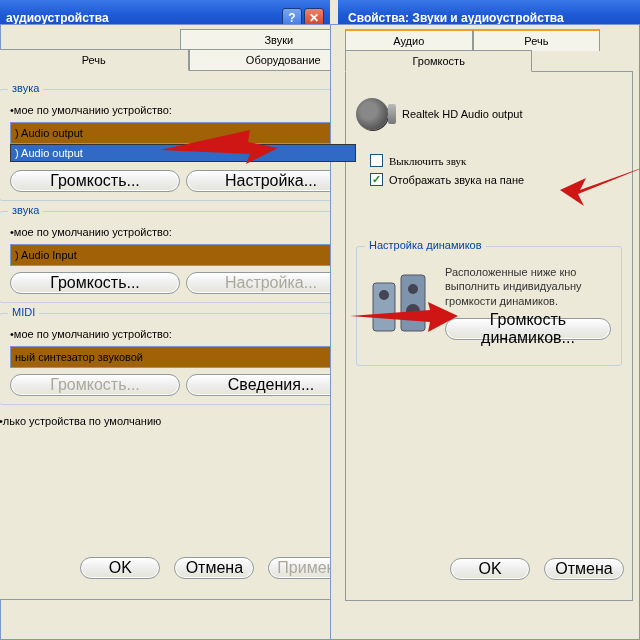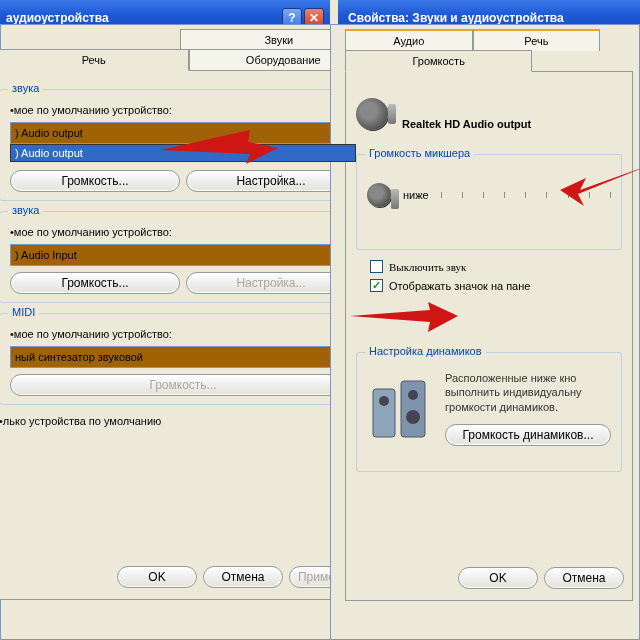--- a/index.html
+++ b/index.html
@@ -103,31 +103,31 @@
     z-index:5;
   }
   .dropdown-item {
     padding:2px 4px; background:#316ac5; color:#fff;
   }
   .btnrow { display:flex; gap:6px; margin-top:6px; }
   .btn {
     flex:1; height:22px;
     border:1px solid #919b9c;
     background: linear-gradient(#fff,#eee,#e4e4d8);
-    font-size:12px;
+    font-size:16px;
     display:flex;align-items:center;justify-content:center;
     border-radius:11px;
     box-shadow: inset 0 0 0 1px #fff;
     text-align:center;
     padding:0 8px;
   }
   .btn[data-disabled="true"] { color:#aca899; }
   .bottombar {
-    position:absolute; bottom:11px; right:8px; left:8px;
-    display:flex; justify-content:flex-end; gap:6px;align-items:flex-end;
+    position:absolute; bottom:20px; right:8px; left:8px;
+    display:flex; justify-content:flex-end; gap:14px;align-items:flex-end;
   }
   .bottombar .btn { flex:0 0 80px; }
   .cbrow { display:flex; align-items:center; gap:6px; margin:6px 0; }
   .cb {
     width:13px;height:13px;background:#fff;border:1px solid #1c5180;
     display:flex;align-items:center;justify-content:center;
   }
   .cb.checked::after { content:"✓"; color:#2a8a2a; font-size:11px; font-weight:bold; }
   .arrow-anno {
     position:absolute; z-index:20; pointer-events:none;
@@ -209,20 +209,21 @@
 
     <div class="group">
       <span class="group-title">MIDI</span>
       <div class="label">•мое по умолчанию устройство:</div>
       <div class="combo">
         <span>ный синтезатор звуковой</span>
         <div class="arrow">▼</div>
       </div>
       <div class="btnrow">
         <div class="btn" data-disabled="true">Громкость...</div>
+        <div class="btn">Сведения...</div>
       </div>
     </div>
 
     <div class="cbrow">
       <span>•лько устройства по умолчанию</span>
     </div>
 
     <div class="bottombar">
       <div class="btn">OK</div>
       <div class="btn">Отмена</div>
@@ -237,53 +238,33 @@
     <div class="tab back">Аудио</div>
     <div class="tab back">Речь</div>
     <div style="flex:0.3"></div>
   </div>
   <div class="tabrow">
     <div class="tab active" style="flex:1">Громкость</div>
     <div class="tab" style="flex:0.5;border:none;background:transparent;"></div>
   </div>
   <div class="tabcontent">
 
-    <div style="display:flex; align-items:flex-end; gap:14px; margin:18px 0 24px;font-weight:bold;">
+    <div style="display:flex; align-items:center; gap:14px; margin:18px 0 24px;">
       <div class="device-icon"></div>
       <span>Realtek HD Audio output</span>
     </div>
 
-    <div class="group" style="height:96px;">
-      <span class="group-title">Громкость микшера</span>
-      <div style="display:flex; align-items:center; gap:12px; margin-top:18px;">
-        <div class="device-icon" style="width:24px;height:24px;"></div>
-        <span>ниже</span>
-        <div style="flex:1;">
-          <div class="slider-ticks">
-            <div class="tick"></div>
-              <div class="tick"></div>
-              <div class="tick"></div>
-              <div class="tick"></div>
-              <div class="tick"></div>
-              <div class="tick"></div>
-              <div class="tick"></div>
-              <div class="tick"></div>
-              <div class="tick"></div>
-          </div>
-        </div>
-      </div>
-    </div>
 
     <div class="cbrow" style="margin-left:14px;font-family:Liberation Serif, serif;">
       <div class="cb"></div>
       <span>Выключить звук</span>
     </div>
     <div class="cbrow" style="margin-left:14px;">
       <div class="cb checked"></div>
-      <span>Отображать значок на пане</span>
+      <span>Отображать звука на пане</span>
     </div>
 
     <div class="group" style="margin-top:60px; padding-bottom:14px; min-height:120px;">
       <span class="group-title">Настройка динамиков</span>
       <div style="display:flex; gap:12px; margin-top:8px;">
         <svg width="66" height="72">
           <rect x="6" y="18" width="22" height="48" rx="3" fill="#8ea4b8" stroke="#556"></rect>
           <rect x="34" y="10" width="24" height="56" rx="3" fill="#7e94ac" stroke="#556"></rect>
           <circle cx="17" cy="30" r="5" fill="#445"></circle>
           <circle cx="46" cy="24" r="5" fill="#445"></circle>

